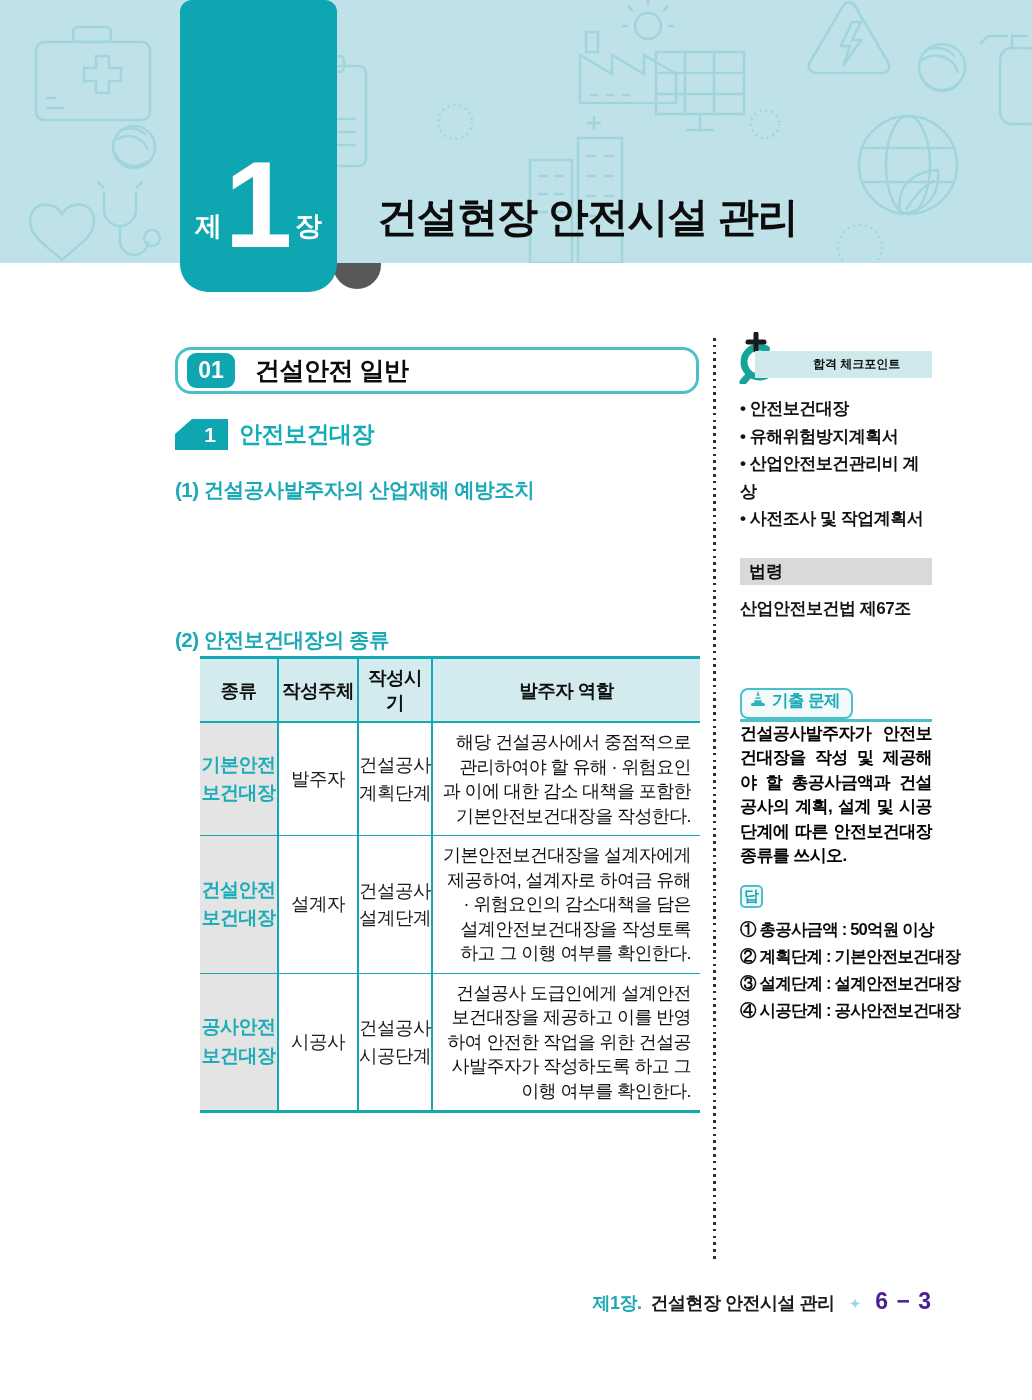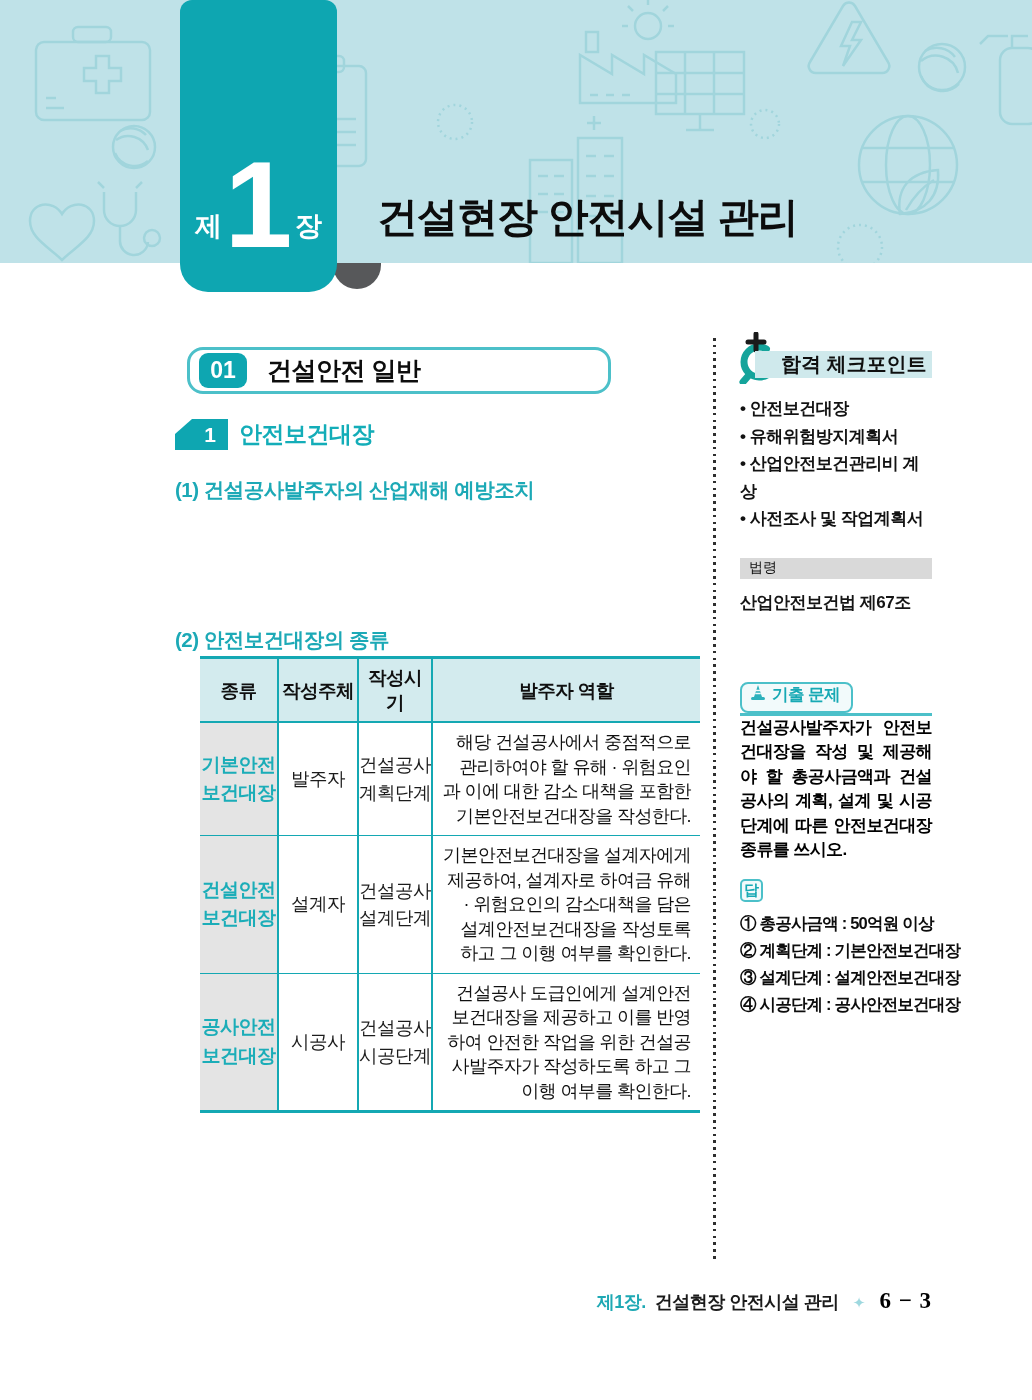--- a/index.html
+++ b/index.html
@@ -18,21 +18,21 @@
   }
   .tab .t-pre  { position:absolute; left:15px;  bottom:48px; font-size:27px; font-weight:800; }
   .tab .t-num  { position:absolute; left:50%; transform:translateX(-50%); bottom:26px; font-size:122px; line-height:1; font-weight:800; }
   .tab .t-suf  { position:absolute; right:15px; bottom:48px; font-size:27px; font-weight:800; }
   .chapter-title {
     position:absolute; left:377px; top:190px; z-index:2;
     font-size:41px; font-weight:800; letter-spacing:-1px; color:#0c0c0c;
   }
   
   .section-box {
-    position:absolute; left:187px; top:347px; width:424px; height:47px;
+    position:absolute; left:175px; top:347px; width:524px; height:47px;
     border:3px solid #4cc0c9; border-radius:16px; background:#fff;
     display:flex; align-items:center; padding-left:9px; gap:20px;
   }
   .section-num {
     width:48px; height:35px; background:#0ea6b1; border-radius:9px; color:#fff;
     font-size:23px; font-weight:800; display:flex; align-items:center; justify-content:center;
   }
   .section-title { font-size:25px; font-weight:800; color:#0d0d0d; letter-spacing:-0.5px; }
   .subsection { position:absolute; left:175px; top:419px; display:flex; align-items:center; gap:11px; }
   .sub-num {
@@ -70,46 +70,46 @@
   .divider {
     position:absolute; left:713px; top:338px; width:2.5px; height:924px;
     background:repeating-linear-gradient(to bottom, #2e2e2e 0 2.5px, transparent 2.5px 6.8px);
   }
   
   .sidebar { position:absolute; left:740px; top:334px; width:192px; }
   .cp-head { position:relative; height:46px; }
   .cp-icon { position:absolute; left:-5px; top:-2px; }
   .cp-band {
     position:absolute; left:15px; right:0; top:17px; height:27px; background:#cfe9ec;
-    display:flex; align-items:center; padding-left:26px; font-size:20px; font-weight:800; color:#0f0f0f;
+    display:flex; align-items:center; padding-left:58px; font-size:12px; font-weight:800; color:#0f0f0f;
   }
   .cp-list { list-style:none; margin-top:15px; }
   .cp-list li { font-size:17px; font-weight:700; line-height:27.5px; color:#121212; letter-spacing:-0.5px; }
   .cp-list li::before { content:"• "; }
-  .law-band { margin-top:25px; height:21px; background:#d9d9d9; display:flex; align-items:center; padding-left:9px; font-size:14px; font-weight:400; color:#0f0f0f; }
+  .law-band { margin-top:25px; height:27px; background:#d9d9d9; display:flex; align-items:center; padding-left:9px; font-size:17px; font-weight:700; color:#0f0f0f; }
   .law-text { margin-top:12px; font-size:17px; font-weight:600; color:#151515; letter-spacing:-0.5px; }
   .exam-head { margin-top:66px; display:flex; align-items:flex-end; border-bottom:3px solid #4cc0c9; height:36px; }
   .exam-badge {
     display:inline-flex; gap:6px; height:31px; padding:0 11px 0 8px;
     border:2.5px solid #4cc0c9; border-radius:8px; background:#f2fafb;
   }
   .exam-badge .exam-title { font-size:16.5px; font-weight:800; color:#17a9b4; letter-spacing:-0.5px; }
   .question { font-size:17px; font-weight:700; line-height:24.5px; color:#000; letter-spacing:-0.6px; text-align:justify; }
   .ans-badge {
     margin-top:16px; width:23px; height:23px; border:2px solid #4cc0c9; border-radius:5px; background:#f2fafb;
     color:#17a9b4; font-size:15px; font-weight:800; display:flex; align-items:center; justify-content:center;
   }
   .answers { list-style:none; margin-top:8px; }
   .answers li { font-size:16.5px; font-weight:700; line-height:27px; color:#0c0c0c; letter-spacing:-0.8px; white-space:nowrap; }
   
   .footer { position:absolute; right:100px; top:1288px; display:flex; align-items:baseline; gap:9px; }
   .f-ref { color:#1fa9b4; font-size:18px; font-weight:800; letter-spacing:-0.5px; }
   .f-title { color:#1a1a1a; font-size:18px; font-weight:800; letter-spacing:-0.5px; }
   .f-sep { color:#9ed8df; font-size:15px; margin:0 5px; }
-  .f-page { color:#000000; font-size:23px; font-weight:800; letter-spacing:1px;font-family:Liberation Serif, serif; }
+  .f-page { color:#4c1d95; font-size:23px; font-weight:800; letter-spacing:1px; }
 </style>
 </head>
 <body>
 
 <div class="page">
 
   <div class="band">
     <svg width="1032" height="263" viewBox="0 0 1032 263">
       <g stroke="#9ad2da" stroke-width="2.5" fill="none" opacity="0.8">
 

